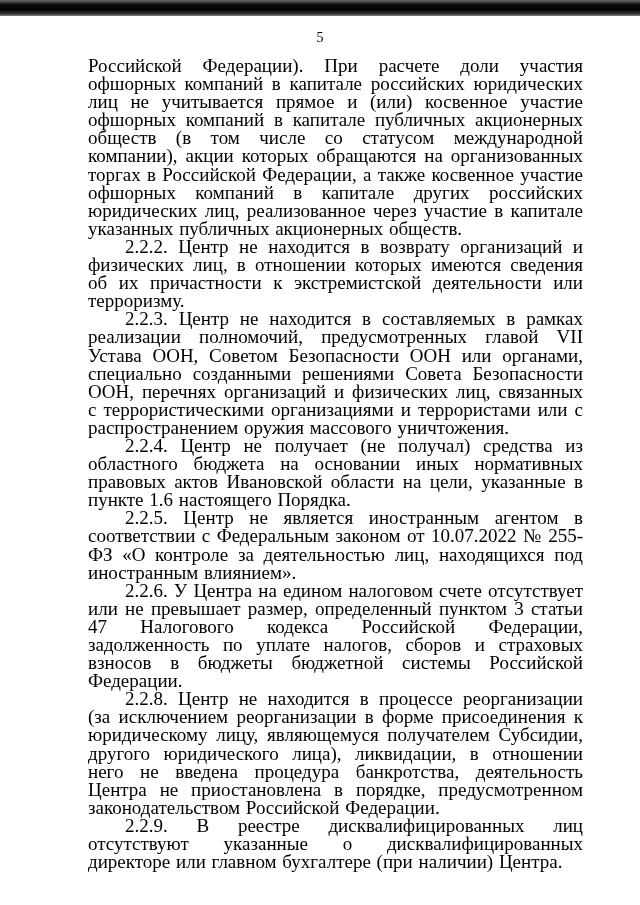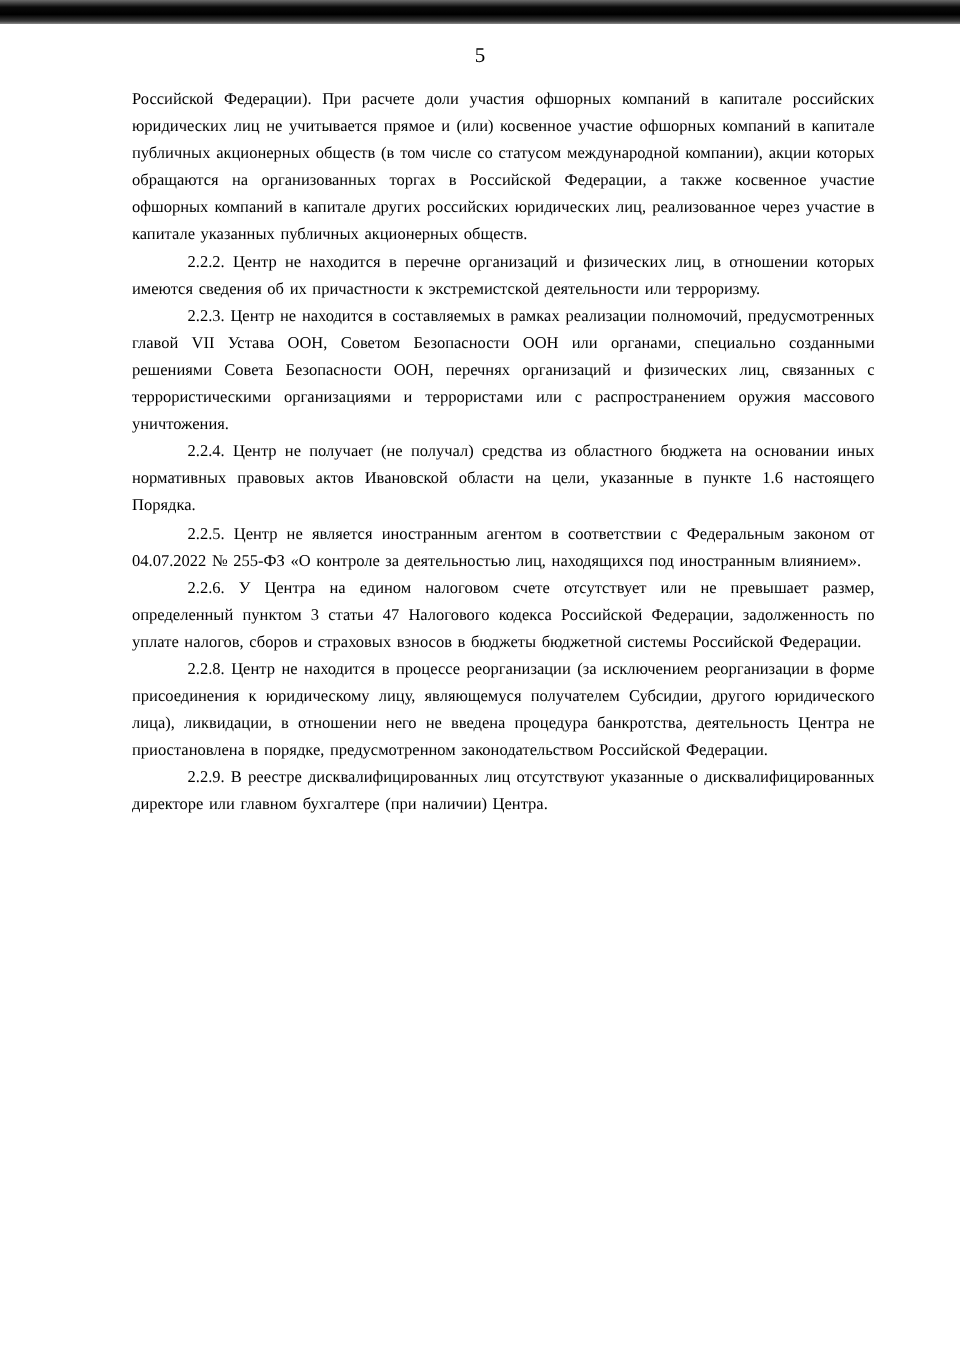--- a/index.html
+++ b/index.html
@@ -34,38 +34,38 @@
     line-height: 16px;
   }
   .text-block {
     position: absolute;
     top: 57px;
     left: 88px;
     width: 495px;
   }
   .text-block p {
     margin: 0;
-    font-size: 11px;
+    font-size: 19px;
     line-height: 18.1px;
     text-align: justify;
     word-spacing: 1px;
   }
   .text-block p.indent {
     text-indent: 37px;
   }
 </style>
 </head>
 <body>
 
 <div class="scan-bar"></div>
 
 <div class="page-number">5</div>
 
 <div class="text-block">
   <p>Российской Федерации). При расчете доли участия офшорных компаний в капитале российских юридических лиц не учитывается прямое и (или) косвенное участие офшорных компаний в капитале публичных акционерных обществ (в том числе со статусом международной компании), акции которых обращаются на организованных торгах в Российской Федерации, а также косвенное участие офшорных компаний в капитале других российских юридических лиц, реализованное через участие в капитале указанных публичных акционерных обществ.</p>
-  <p class="indent">2.2.2. Центр не находится в перечне организаций и физических лиц, в отношении которых имеются сведения об их причастности к экстремистской деятельности или терроризму.</p>
+  <p class="indent">2.2.2. Центр не находится в возврату организаций и физических лиц, в отношении которых имеются сведения об их причастности к экстремистской деятельности или терроризму.</p>
   <p class="indent">2.2.3. Центр не находится в составляемых в рамках реализации полномочий, предусмотренных главой VII Устава ООН, Советом Безопасности ООН или органами, специально созданными решениями Совета Безопасности ООН, перечнях организаций и физических лиц, связанных с террористическими организациями и террористами или с распространением оружия массового уничтожения.</p>
   <p class="indent">2.2.4. Центр не получает (не получал) средства из областного бюджета на основании иных нормативных правовых актов Ивановской области на цели, указанные в пункте 1.6 настоящего Порядка.</p>
-  <p class="indent">2.2.5. Центр не является иностранным агентом в соответствии с Федеральным законом от 04.07.2022 № 255-ФЗ «О контроле за деятельностью лиц, находящихся под иностранным влиянием».</p>
+  <p class="indent">2.2.5. Центр не является иностранным агентом в соответствии с Федеральным законом от 10.07.2022 № 255-ФЗ «О контроле за деятельностью лиц, находящихся под иностранным влиянием».</p>
   <p class="indent">2.2.6. У Центра на едином налоговом счете отсутствует или не превышает размер, определенный пунктом 3 статьи 47 Налогового кодекса Российской Федерации, задолженность по уплате налогов, сборов и страховых взносов в бюджеты бюджетной системы Российской Федерации.</p>
   <p class="indent">2.2.8. Центр не находится в процессе реорганизации (за исключением реорганизации в форме присоединения к юридическому лицу, являющемуся получателем Субсидии, другого юридического лица), ликвидации, в отношении него не введена процедура банкротства, деятельность Центра не приостановлена в порядке, предусмотренном законодательством Российской Федерации.</p>
   <p class="indent">2.2.9. В реестре дисквалифицированных лиц отсутствуют указанные о дисквалифицированных директоре или главном бухгалтере (при наличии) Центра.</p>
 </div>
 
 </body></html>

